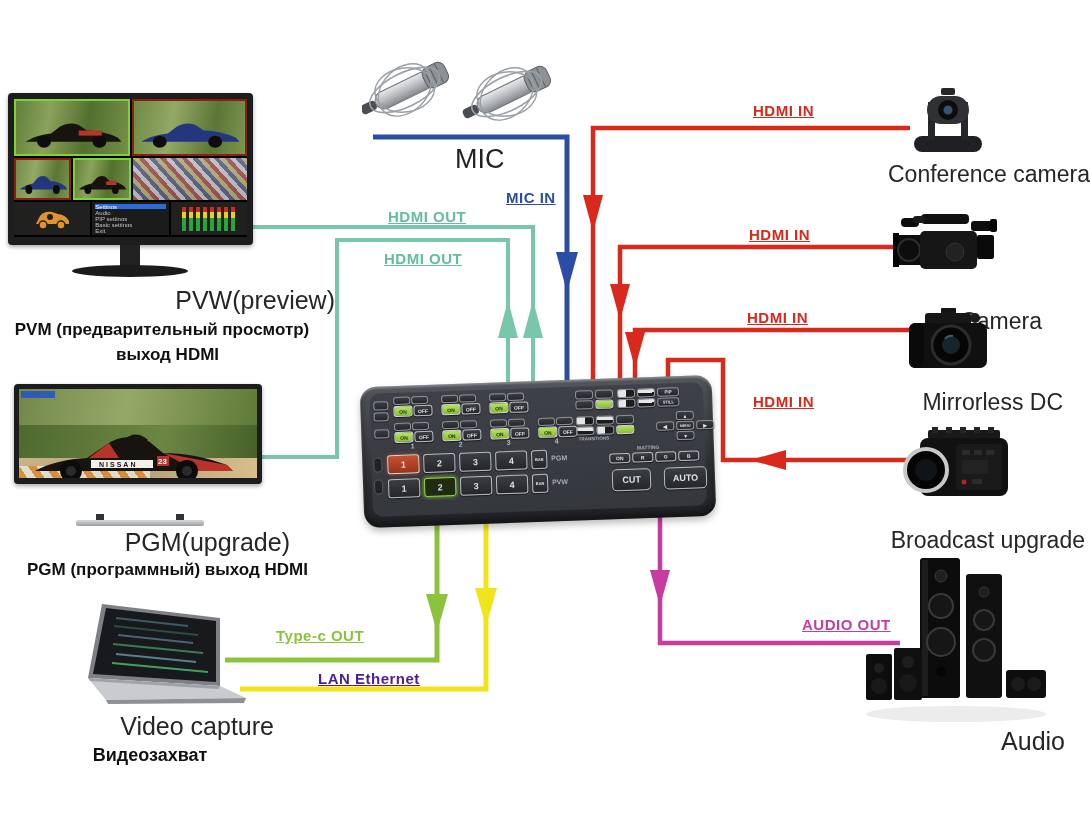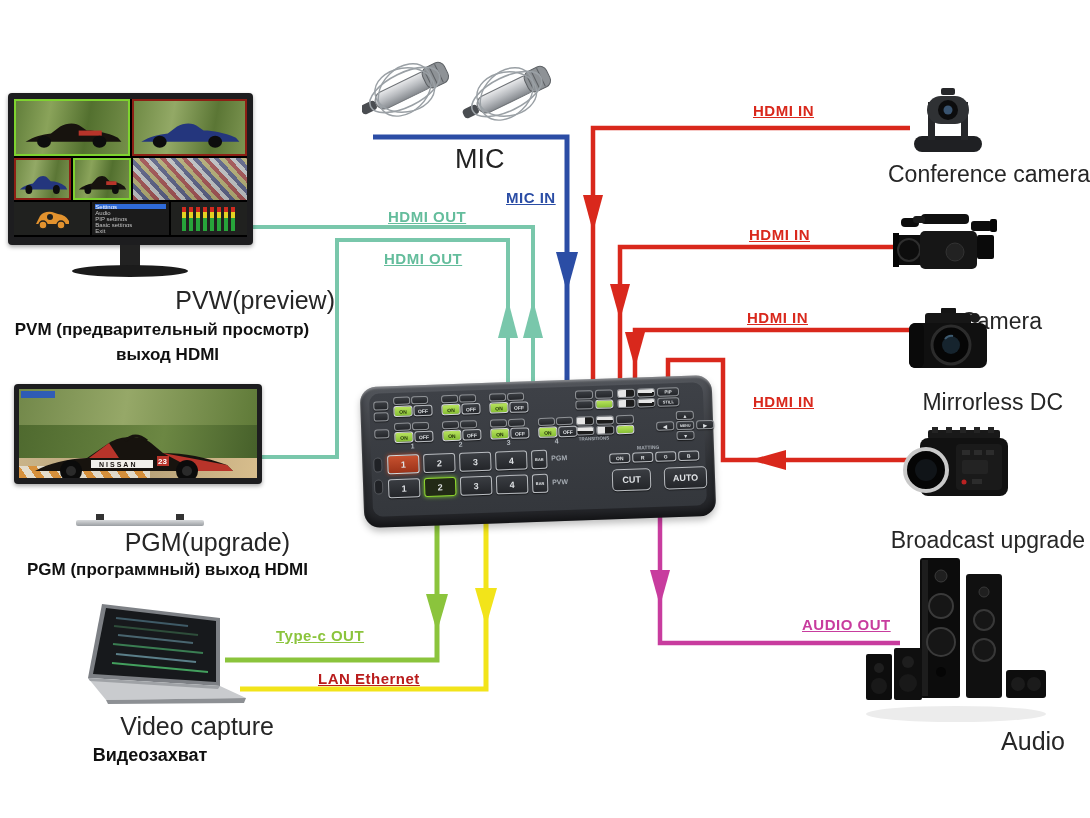--- a/index.html
+++ b/index.html
@@ -7,21 +7,21 @@
           font-family:"Liberation Sans",sans-serif;}
   .abs{position:absolute;}
   svg{display:block;}
 
   
   .line-label{position:absolute;font-size:15px;font-weight:600;letter-spacing:.5px;white-space:nowrap;text-decoration:underline;}
   .lbl-teal{color:#64bd9c;}
   .lbl-blue{color:#2b4da5;}
   .lbl-red{color:#d9281c;}
   .lbl-green{color:#8bc43c;}
-  .lbl-yellow{color:#b91c1c;}
+  .lbl-yellow{color:#4c1d95;}
   .lbl-magenta{color:#c83c9e;}
 
   
   .dev-title{position:absolute;text-align:right;color:#262626;font-size:25px;white-space:nowrap;}
   .dev-title.sm{font-size:23px;}
   .dev-sub{position:absolute;text-align:center;color:#111;font-size:17px;font-weight:bold;white-space:nowrap;}
 
   
   .monitor{background:#1d1d1f;border-radius:4px;box-shadow:0 2px 4px rgba(0,0,0,.35);}
   .pvw-screen{position:absolute;left:6px;top:6px;right:6px;bottom:8px;background:#000;

